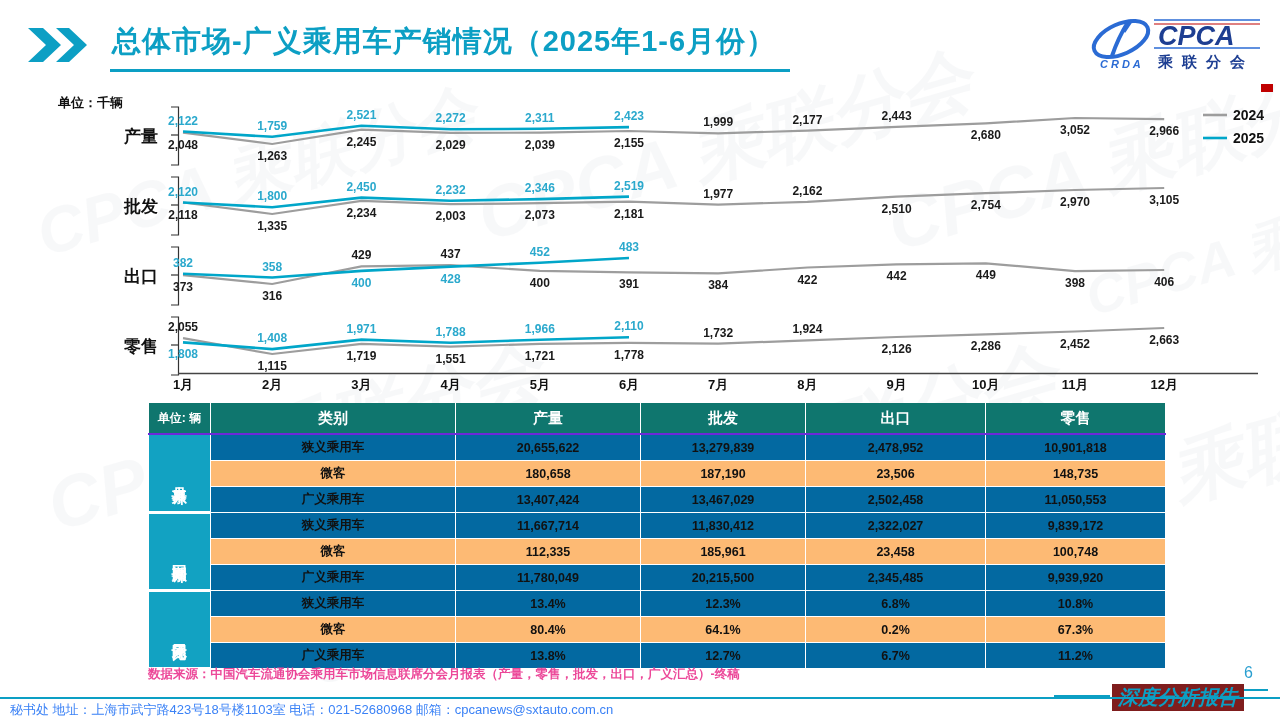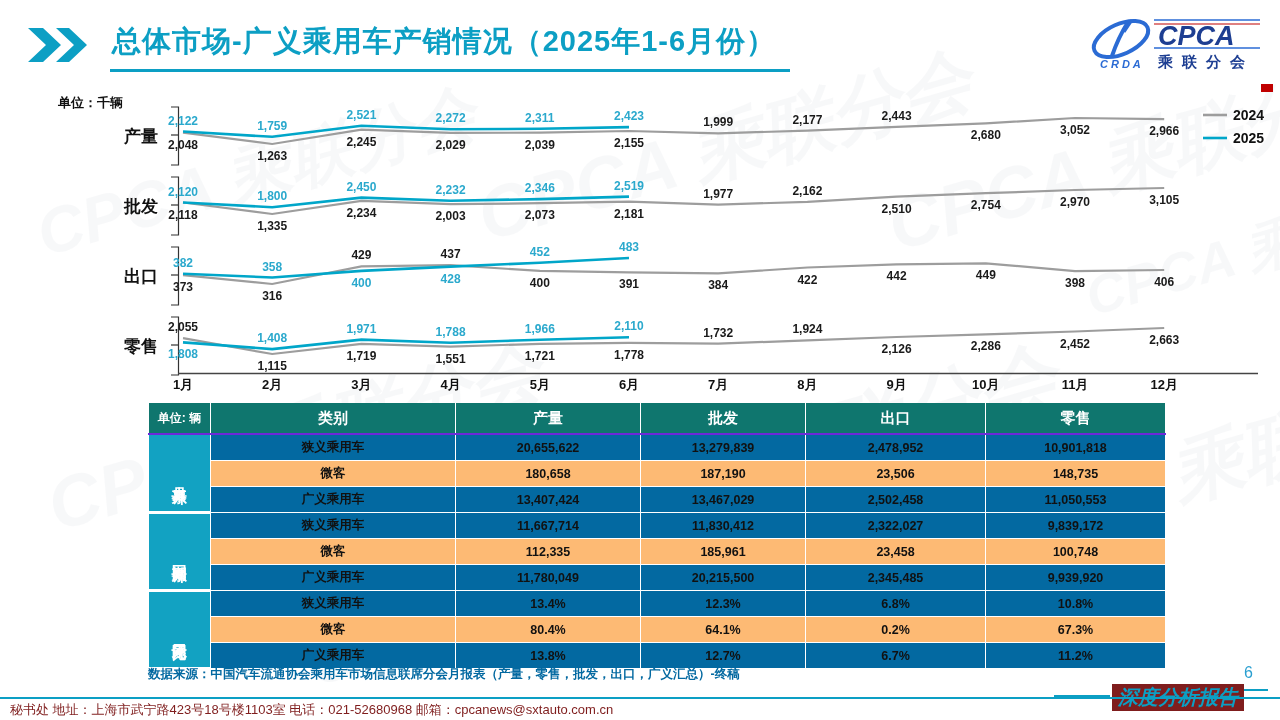--- a/index.html
+++ b/index.html
@@ -38,23 +38,23 @@
   tbody td{height:25px;text-align:center;font-size:12.5px;font-weight:700;color:#111;
     border-top:1px solid #fff;border-bottom:1px solid #fff;}
   td.r0{background:#0369a1;}
   td.r1{background:#fdba74;margin-left:28px;}
   td.grp{
     background:#12a2c2;color:#fff;font-size:15px;font-weight:700;
     border-bottom:3px solid #fff;vertical-align:middle;
   }
   td.grp span{writing-mode:vertical-rl;text-orientation:upright;line-height:1.15;letter-spacing:1px;display:inline-block;}
   
-  .source{position:absolute;left:148px;top:666px;font-size:12.5px;font-weight:700;color:#0369a1;}
+  .source{position:absolute;left:148px;top:666px;font-size:12.5px;font-weight:700;color:#ec4899;}
   .footer-line{position:absolute;left:0;top:697px;width:1280px;height:2px;background:#0c9fc4;}
-  .footer-text{position:absolute;left:10px;top:701px;font-size:13px;color:#7f1d1d;}
+  .footer-text{position:absolute;left:10px;top:701px;font-size:13px;color:#3b82f6;}
   .report-label{
     position:absolute;left:1112px;top:684px;font-size:20px;font-weight:700;font-style:italic;
     color:#0c9fc4;font-family:"DejaVu Serif","Liberation Serif",serif;background:#7f1d1d;padding:0 6px;
   }
   .rl-line-left{position:absolute;left:1054px;top:695px;width:56px;height:2px;background:#0c9fc4;}
   .rl-line-right{position:absolute;left:1206px;top:689px;width:62px;height:2px;background:#0c9fc4;}
   .page-number{position:absolute;left:1244px;top:664px;font-size:16px;color:#2a9fd0;}
   
   .wm{
     position:absolute;color:#8a96a6;opacity:0.06;font-weight:800;font-style:italic;

